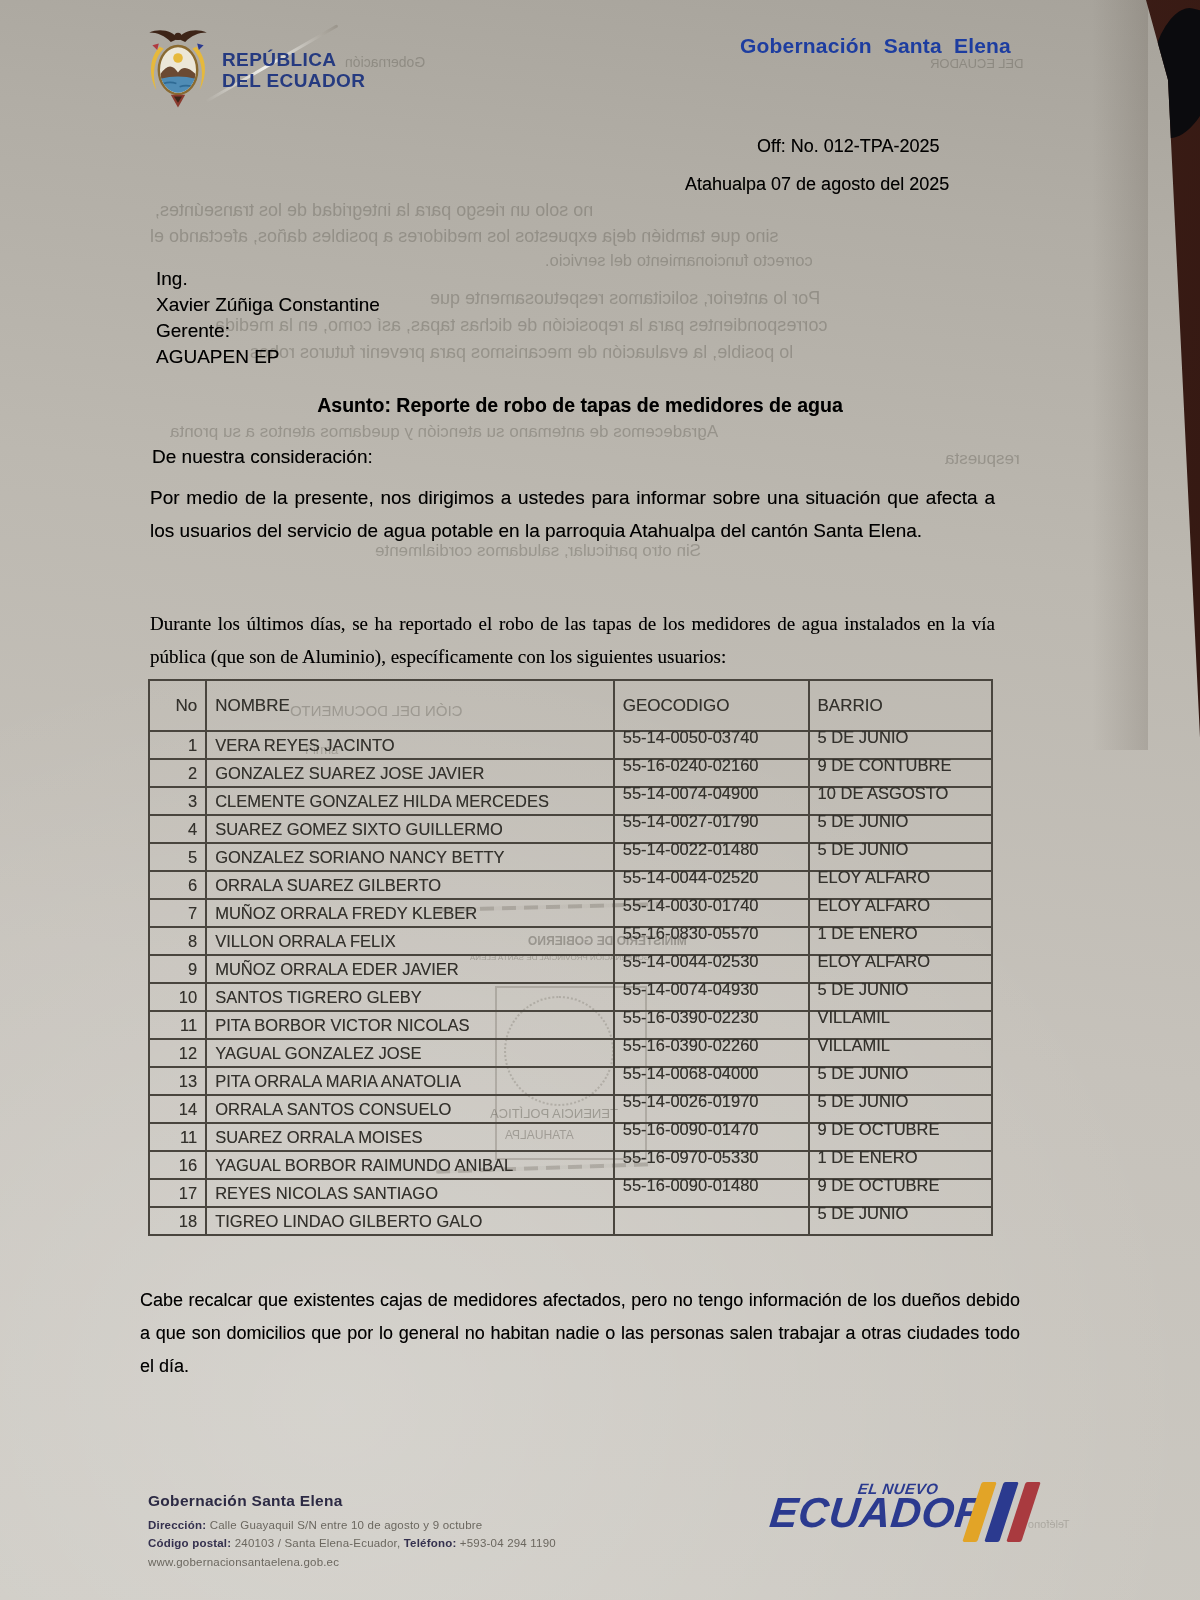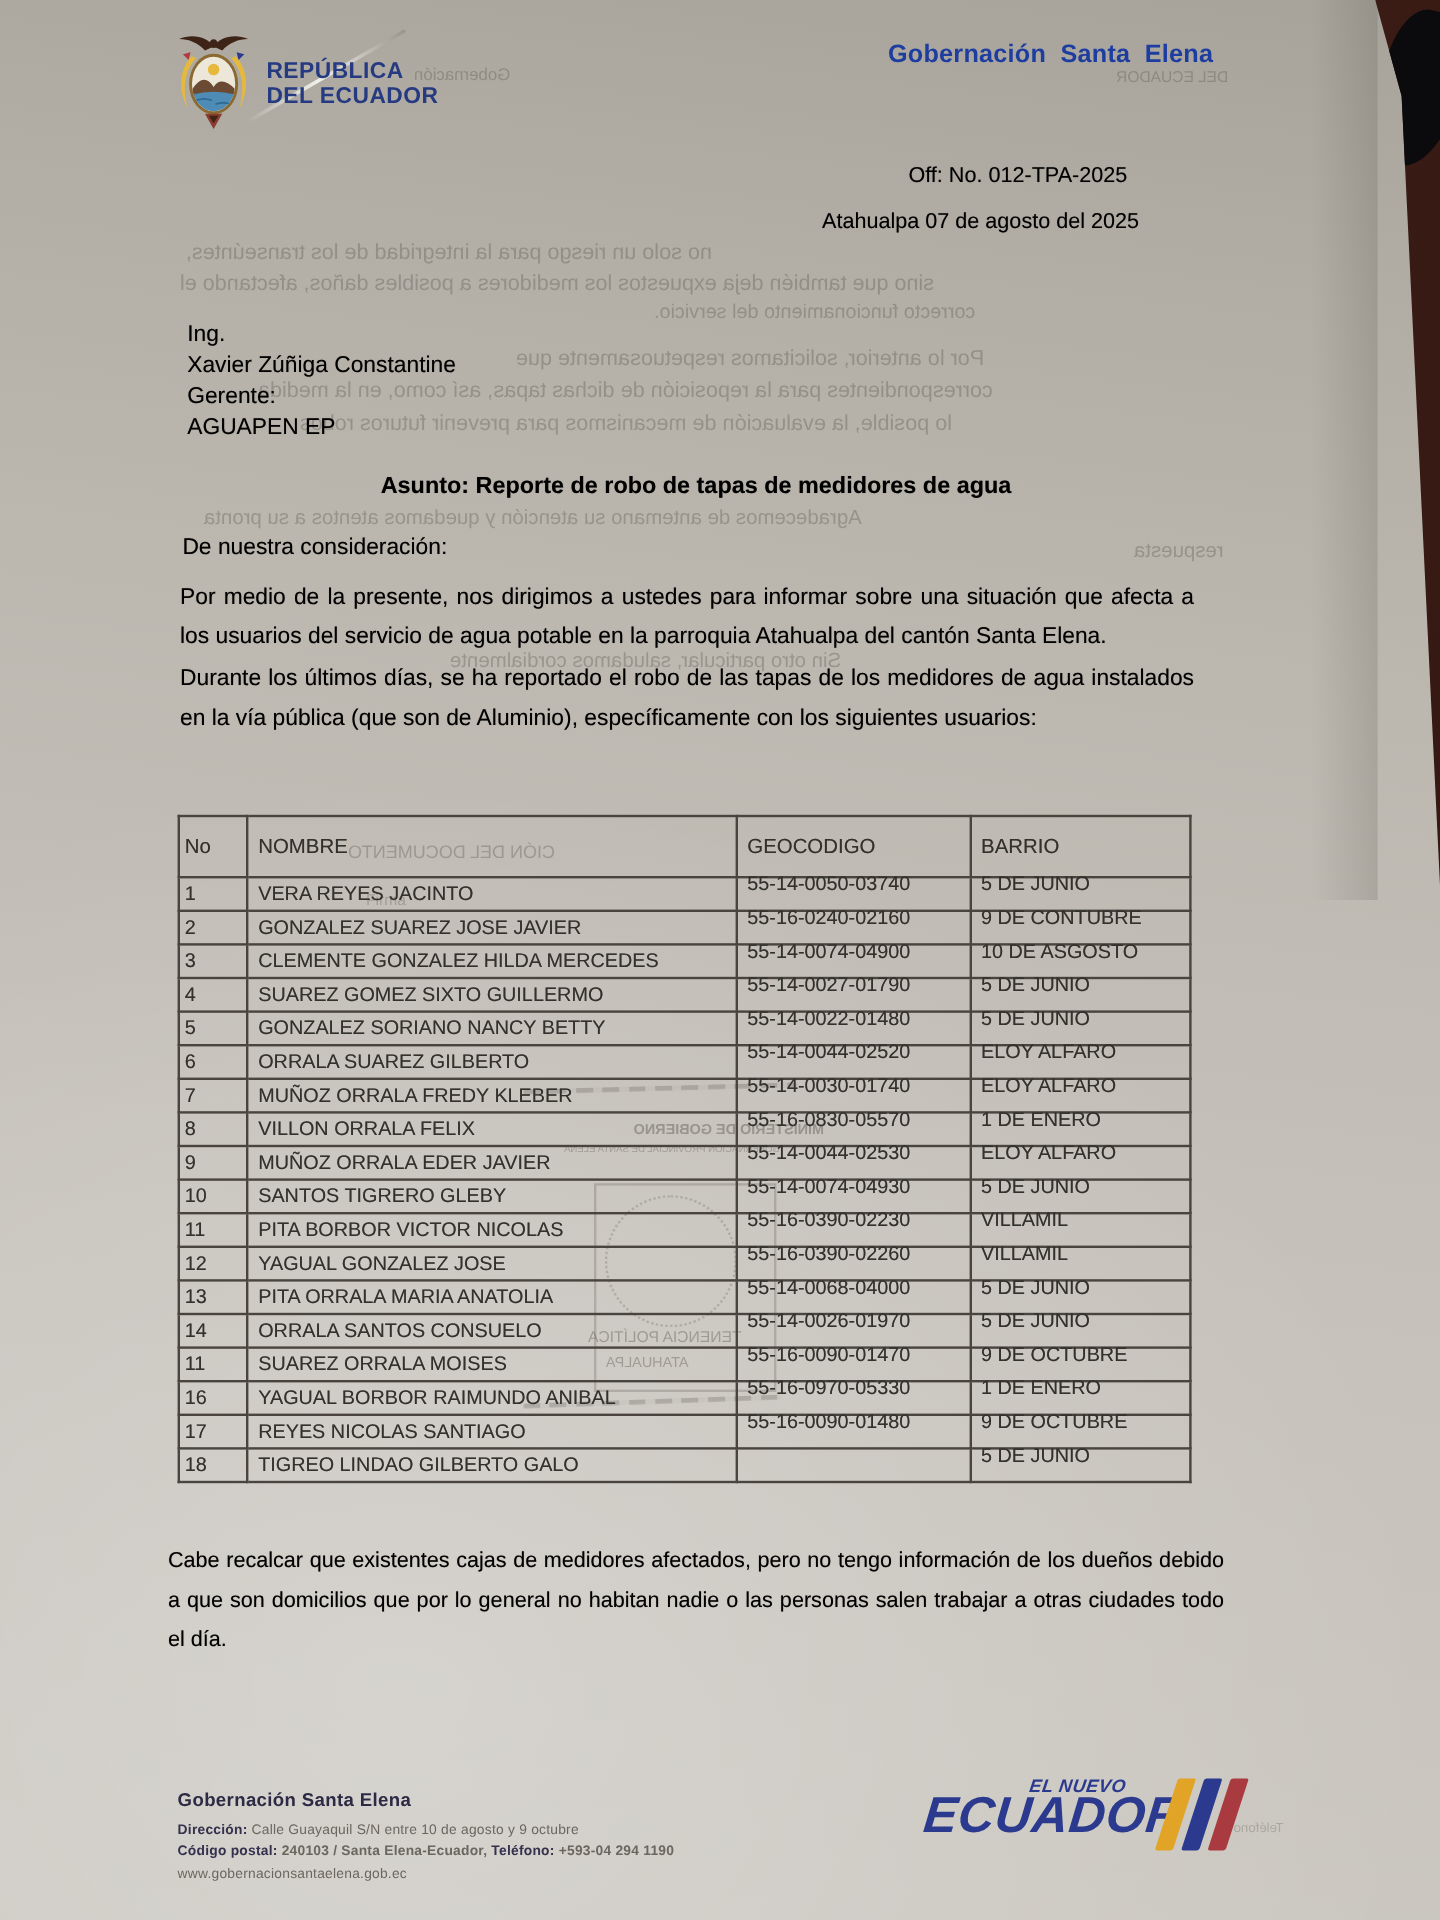--- a/index.html
+++ b/index.html
@@ -36,30 +36,30 @@
   .governorate{left:740px;top:34px;font-size:21px;font-weight:bold;color:#1d3da0;
     word-spacing:6px;letter-spacing:0.2px;}
   .office-no{left:757px;top:136px;font-size:18px;}
   .place-date{left:685px;top:174px;font-size:18px;}
 
   .recipient{left:156px;top:266px;font-size:19px;line-height:26px;}
   .subject{left:150px;top:394px;width:860px;text-align:center;font-weight:bold;font-size:19.5px;}
   .salutation{left:152px;top:446px;font-size:19px;}
   .para{left:150px;width:845px;font-size:19px;line-height:32.5px;text-align:justify;}
   .para1{top:482px;}
-  .para2{top:550px;}
+  .para2{top:608px;font-family:Liberation Serif, serif;}
   .closing{left:140px;top:1284px;width:880px;font-size:18px;line-height:33px;text-align:justify;}
 
   
   .usr-table{position:absolute;left:148px;top:679px;width:845px;border-collapse:collapse;
     font-size:16.5px;color:#33312c;text-shadow:0 0 0.5px rgba(51,49,44,0.5);}
   .usr-table th,.usr-table td{border:2px solid #49453e;padding:0 8px;}
   .usr-table th{height:49px;text-align:left;font-weight:normal;font-size:17px;vertical-align:middle;}
   .usr-table td{height:26px;}
-  .usr-table .c0{width:46px;padding-left:4px;}
+  .usr-table .c0{width:46px;padding-left:4px;text-align:right;}
   .usr-table .c1{width:428px;}
   .usr-table .c2{width:186px;margin-left:28px;}
   .usr-table .c3{width:175px;}
   .usr-table td.c2 span,.usr-table td.c3 span{display:inline-block;transform:translateY(-8px);}
 
   
   .bt{position:absolute;transform:scaleX(-1);color:rgba(86,82,73,0.34);
     white-space:nowrap;filter:blur(0.4px);font-size:18px;}
   .bt-l1{left:155px;top:200px;}
   .bt-l2{left:150px;top:226px;}
@@ -90,21 +90,21 @@
     border-radius:2px;filter:blur(0.5px);}
   .scrib-top{left:436px;top:905px;width:228px;transform:rotate(-1.5deg);}
   .scrib-bot{left:436px;top:1166px;width:215px;transform:rotate(-2deg);}
 
   
   .footer-org{left:148px;top:1492px;font-size:15.5px;font-weight:bold;color:#2c2a44;
     letter-spacing:0.3px;}
   .footer-line{left:148px;font-size:11.5px;color:#6b675f;letter-spacing:0.2px;}
   .footer-line b{color:#34304e;}
   .fl1{top:1519px;}
-  .fl2{top:1537px;font-weight:bold;}
+  .fl2{top:1537px;}
   .fl3{top:1556px;}
 
   .logo{left:770px;top:1478px;width:290px;height:72px;}
   .logo-top{position:absolute;left:88px;top:2px;font-size:15px;font-weight:bold;
     font-style:italic;color:#2b3a8f;transform:skewX(-8deg);letter-spacing:0.5px;}
   .logo-main{position:absolute;left:0;top:14px;font-size:42px;font-weight:bold;
     font-style:italic;color:#2b3a8f;transform:skewX(-6deg);letter-spacing:0.5px;line-height:1;}
   .stripes{position:absolute;left:202px;top:4px;display:flex;gap:7px;}
   .stripe{width:15px;height:60px;transform:skewX(-18deg);border-radius:2px;}
 

